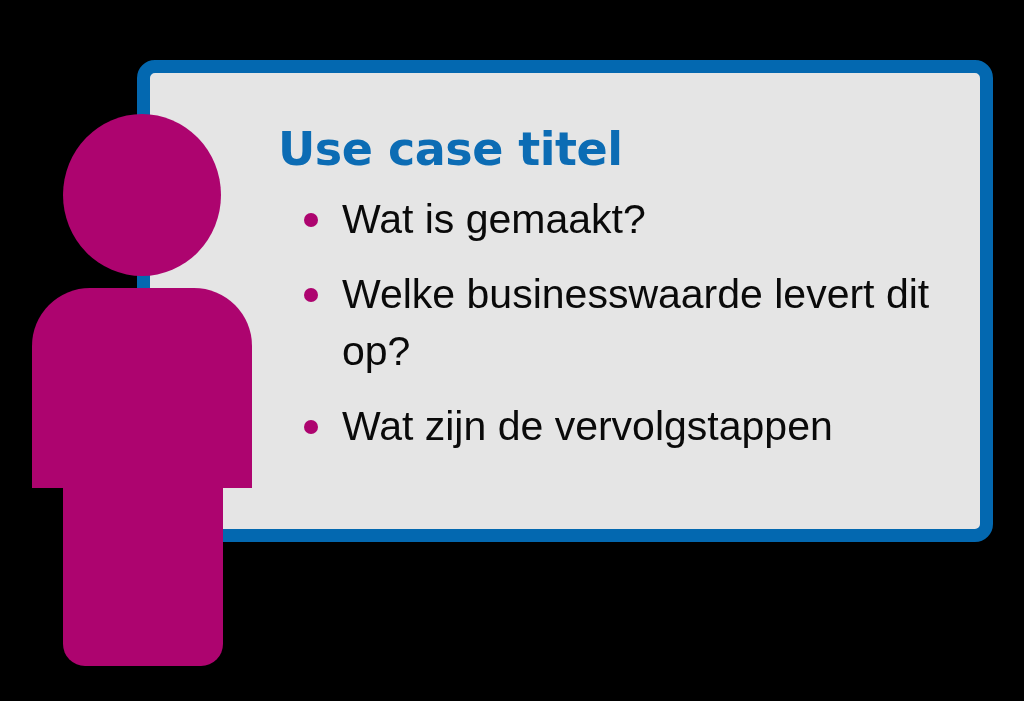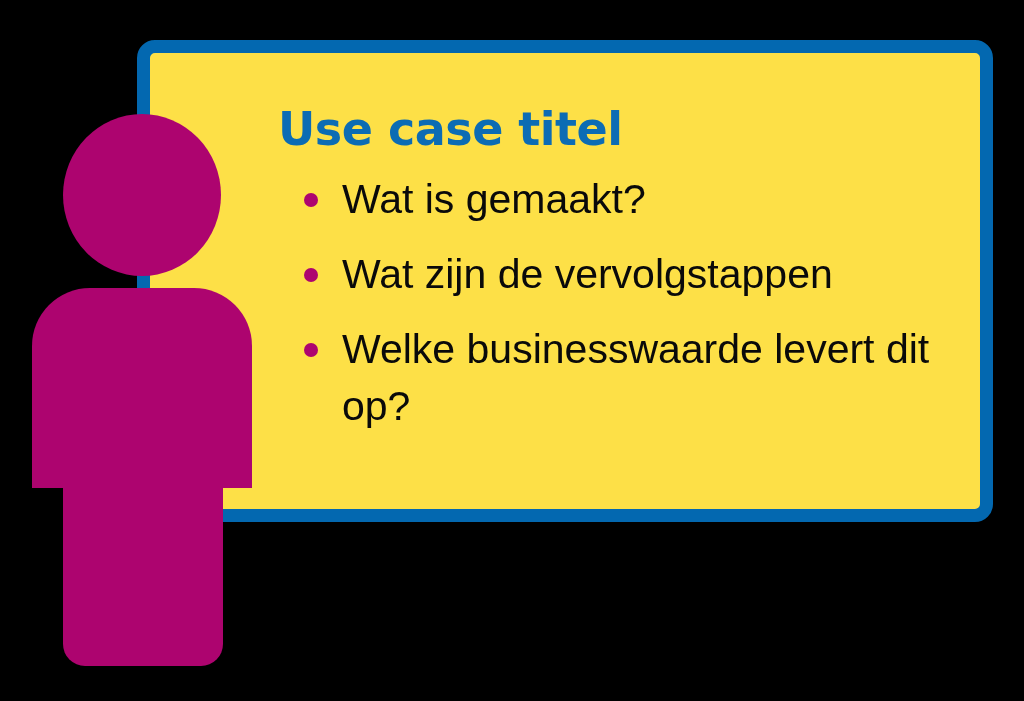--- a/index.html
+++ b/index.html
@@ -18,24 +18,24 @@
     position: relative;
     width: 1024px;
     height: 701px;
     background: #000000;
   }
 
   
   #whiteboard {
     position: absolute;
     left: 137px;
-    top: 40px;
+    top: 60px;
     width: 856px;
     height: 482px;
-    background: #fde047;
+    background: #e5e5e5;
     border: 13px solid #0368b0;
     border-radius: 18px;
     box-sizing: border-box;
   }
 
   #board-content {
     position: absolute;
     left: 128px;
     top: 50px;
     width: 680px;
@@ -136,26 +136,26 @@
 
       <ul id="bullet-list">
 
         <li class="bullet-item">
           <span class="bullet-dot"></span>
           <span class="bullet-text">Wat is gemaakt?</span>
         </li>
 
         <li class="bullet-item">
           <span class="bullet-dot"></span>
-          <span class="bullet-text">Wat zijn de vervolgstappen</span>
+          <span class="bullet-text">Welke businesswaarde levert dit op?</span>
         </li>
 
         <li class="bullet-item">
           <span class="bullet-dot"></span>
-          <span class="bullet-text">Welke businesswaarde levert dit op?</span>
+          <span class="bullet-text">Wat zijn de vervolgstappen</span>
         </li>
 
       </ul>
     </div>
   </div>
 
   <div id="person">
     <div id="person-head"></div>
     <div id="person-torso"></div>
     <div id="person-legs"></div>

